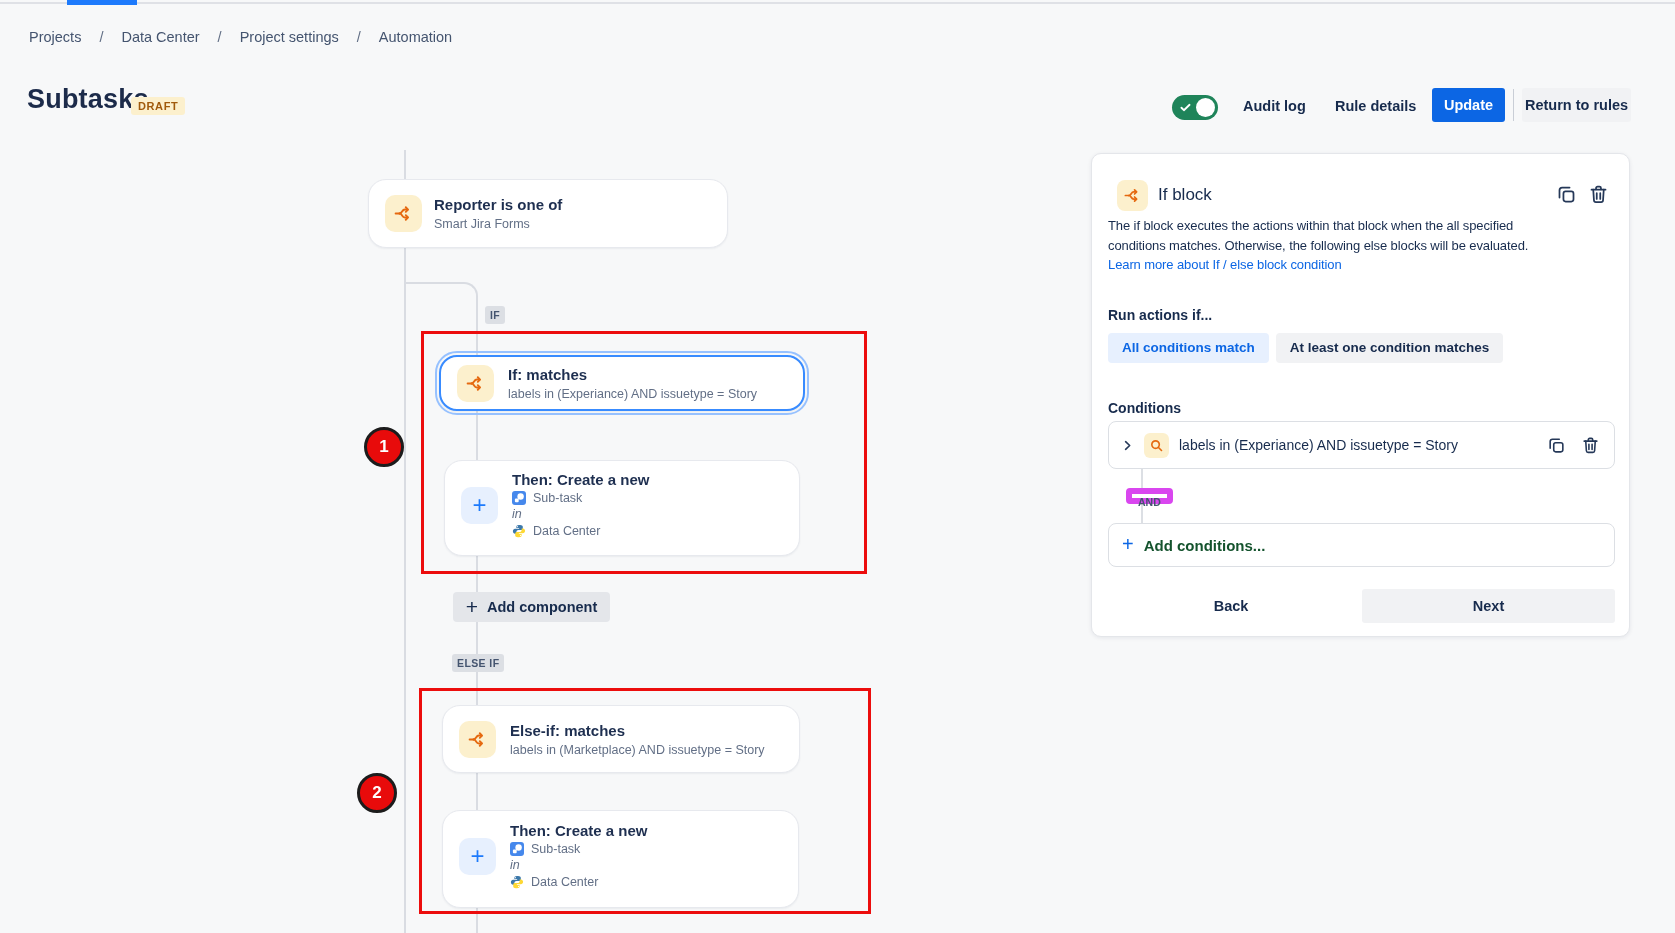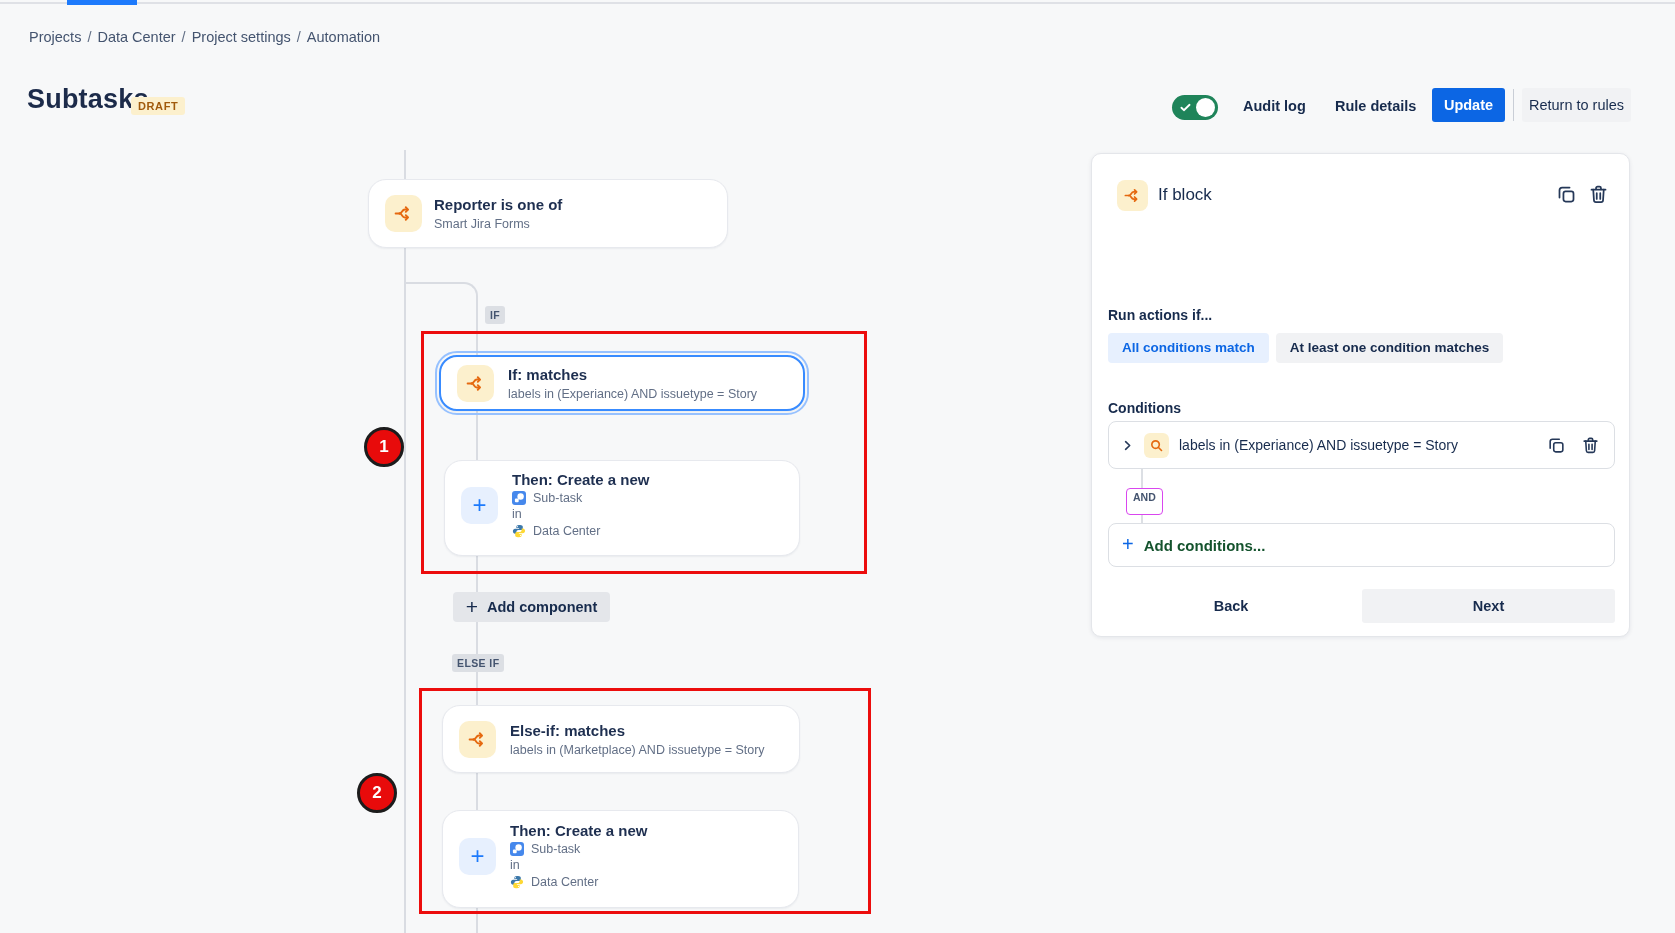--- a/index.html
+++ b/index.html
@@ -11,41 +11,41 @@
     position:relative;
     overflow:hidden;
   }
   .abs { position:absolute; }
 
   
   .topline { left:0; top:2px; width:1675px; height:2px; background:#dfe1e6; }
   .topline-active { left:67px; top:0; width:70px; height:5px; background:#1d7afc; }
 
   
-  .breadcrumb { left:29px; top:29px; font-size:14.5px; color:#44546f; display:flex; gap:6px; align-items:center; }
+  .breadcrumb { left:29px; top:29px; font-size:14.5px; color:#44546f; display:flex; gap:18px; align-items:center; }
   .breadcrumb a { color:#44546f; text-decoration:none; cursor:pointer; }
   .crumb-sep { color:#626f86; }
 
   
   .page-title { left:27px; top:84px; font-size:27px; font-weight:bold; color:#1c2b4a; letter-spacing:.2px; }
   .draft-badge { left:131px; top:97px; background:#fcf0cd; color:#a05a0c; font-size:11px; font-weight:bold;
                  letter-spacing:.6px; padding:3px 7px; border-radius:3px; }
 
   .toggle { left:1172px; top:95px; width:46px; height:25px; border-radius:13px; background:#1f845a; cursor:pointer; }
   .toggle .knob { position:absolute; right:3px; top:3px; width:19px; height:19px; border-radius:50%; background:#fff; }
   .toggle .check { position:absolute; left:7px; top:6px; width:13px; height:13px; }
 
   .txt-btn { font-size:14.5px; font-weight:bold; color:#172b4d; cursor:pointer; }
   .audit-btn { left:1243px; top:98px; }
   .rule-details-btn { left:1335px; top:98px; }
   .update-btn { left:1432px; top:88px; width:73px; height:34px; background:#0c66e4; color:#fff; border:none;
                 border-radius:3px; font-size:14.5px; font-weight:bold; cursor:pointer; font-family:inherit; }
   .hdr-sep { left:1513px; top:89px; width:1px; height:32px; background:#c9ced6; }
   .return-btn { left:1522px; top:88px; width:109px; height:34px; background:#f1f2f4; color:#172b4d; border:none;
-                border-radius:3px; font-size:14.5px; font-weight:normal; cursor:pointer; font-family:inherit; }
+                border-radius:3px; font-size:14.5px; font-weight:bold; cursor:pointer; font-family:inherit; }
 
   
   .vline { background:#d9dce2; width:2px; }
   .main-line { left:404px; top:150px; height:783px; }
   .branch-elbow { left:404px; top:282px; width:74px; height:16px;
                   border-top:2px solid #d9dce2; border-right:2px solid #d9dce2; border-top-right-radius:14px; }
   .branch-line { left:476px; top:296px; height:637px; }
 
   .flow-chip { background:#dcdfe4; color:#44546f; font-size:10.5px; font-weight:bold; letter-spacing:.4px;
                border-radius:3px; height:18px; line-height:18px; padding:0 5px; }
@@ -67,21 +67,21 @@
              display:flex; align-items:center; justify-content:center; }
   .icon-sq.yellow { background:#fcf0cd; }
   .icon-sq.blue { background:#e7f0fe; }
   .then-card-1 .icon-sq, .then-card-2 .icon-sq { margin-top:16px; }
   .plus-blue { color:#1d7afc; font-size:24px; font-weight:normal; line-height:1; margin-top:-2px; }
 
   .card-title { font-size:15px; font-weight:bold; color:#1e2f50; }
   .card-sub { font-size:12.5px; color:#626f86; margin-top:4px; }
   .then-rows { font-size:12.5px; color:#626f86; }
   .then-rows .row { display:flex; align-items:center; gap:7px; margin-top:3px; }
-  .then-rows .in-line { margin-top:2px; }
+  .then-rows .in-line { margin-top:2px;font-style:italic; }
 
   
   .add-component { left:453px; top:592px; width:157px; height:30px; background:#e4e6ea; border:none; border-radius:4px;
                    display:flex; align-items:center; justify-content:center; gap:9px; cursor:pointer;
                    font-family:inherit; font-size:14.5px; font-weight:bold; color:#172b4d; }
   .add-component .plus { font-size:21px; font-weight:normal; line-height:1; margin-top:-2px; }
 
   
   .red-rect { border:3px solid #ec0d0d; background:transparent; pointer-events:none; }
   .red-rect-1 { left:421px; top:331px; width:446px; height:243px; }
@@ -112,22 +112,22 @@
   .match-tab.selected { background:#e7f0fe; color:#0c66e4; }
 
   .conditions-label { left:16px; top:246px; font-size:14px; font-weight:bold; }
   .condition-row { left:16px; top:267px; width:507px; height:48px; border:1px solid #dcdfe4; border-radius:8px;
                    background:#fff; display:flex; align-items:center; gap:10px; padding:0 12px; cursor:pointer; }
   .cond-icon-sq { width:25px; height:25px; border-radius:6px; background:#fcf0cd; flex:0 0 auto;
                   display:flex; align-items:center; justify-content:center; }
   .cond-text { font-size:14px; color:#172b4d; flex:1; }
 
   .and-connector { left:49px; top:315px; width:2px; height:54px; background:#dcdfe4; }
-  .and-chip { left:34px; top:334px; height:27px; line-height:17px; padding:0 6px; background:#fff;
-              border:1px solid #d946ef; border-radius:4px; font-size:10.5px; font-weight:bold; color:#44546f; }
+  .and-chip { left:34px; top:334px; height:16px; line-height:17px; padding:0 6px; background:#fff;
+              border:6px solid #d946ef; border-radius:4px; font-size:10.5px; font-weight:bold; color:#44546f; }
 
   .add-cond-row { left:16px; top:369px; width:507px; height:44px; border:1px solid #dcdfe4; border-radius:8px;
                   background:#fff; display:flex; align-items:center; gap:10px; padding:0 13px; cursor:pointer; }
   .add-cond-row .plus { color:#0c66e4; font-size:20px; font-weight:normal; line-height:1; margin-top:-2px; }
   .add-cond-row .lbl { color:#14532d; font-size:15px; font-weight:bold; }
 
   .panel-footer-back { left:16px; top:435px; width:246px; height:34px; background:transparent; border:none;
                        border-radius:3px; font-size:14.5px; font-weight:bold; color:#172b4d; cursor:pointer; font-family:inherit; }
   .panel-footer-next { left:270px; top:435px; width:253px; height:34px; background:#f1f2f4; border:none;
                        border-radius:3px; font-size:14.5px; font-weight:bold; color:#172b4d; cursor:pointer; font-family:inherit; }
@@ -309,20 +309,24 @@
   </button>
   <button class="abs icon-btn panel-trash">
     <svg width="21" height="21" viewBox="0 0 24 24" fill="none" stroke="#253858" stroke-width="2" stroke-linecap="round" stroke-linejoin="round">
         <path d="M4 6.5h16"></path>
         <path d="M9.2 6V4.7A1.7 1.7 0 0 1 10.9 3h2.2a1.7 1.7 0 0 1 1.7 1.7V6"></path>
         <path d="M6 6.5l.8 12.1A2.2 2.2 0 0 0 9 20.7h6a2.2 2.2 0 0 0 2.2-2.1L18 6.5"></path>
         <path d="M10 10.5v6.5M14 10.5v6.5"></path>
       </svg>
   </button>
 
+  <p class="abs panel-desc">
+    <span>The if block executes the actions within that block when the all specified conditions matches. Otherwise, the following else blocks will be evaluated.</span>
+    <a>Learn more about If / else block condition</a>
+  </p>
 
   <div class="abs run-label">Run actions if...</div>
 
   <div class="abs match-tabs">
     <button class="match-tab selected">All conditions match</button>
     <button class="match-tab">At least one condition matches</button>
   </div>
 
   <div class="abs conditions-label">Conditions</div>
 

